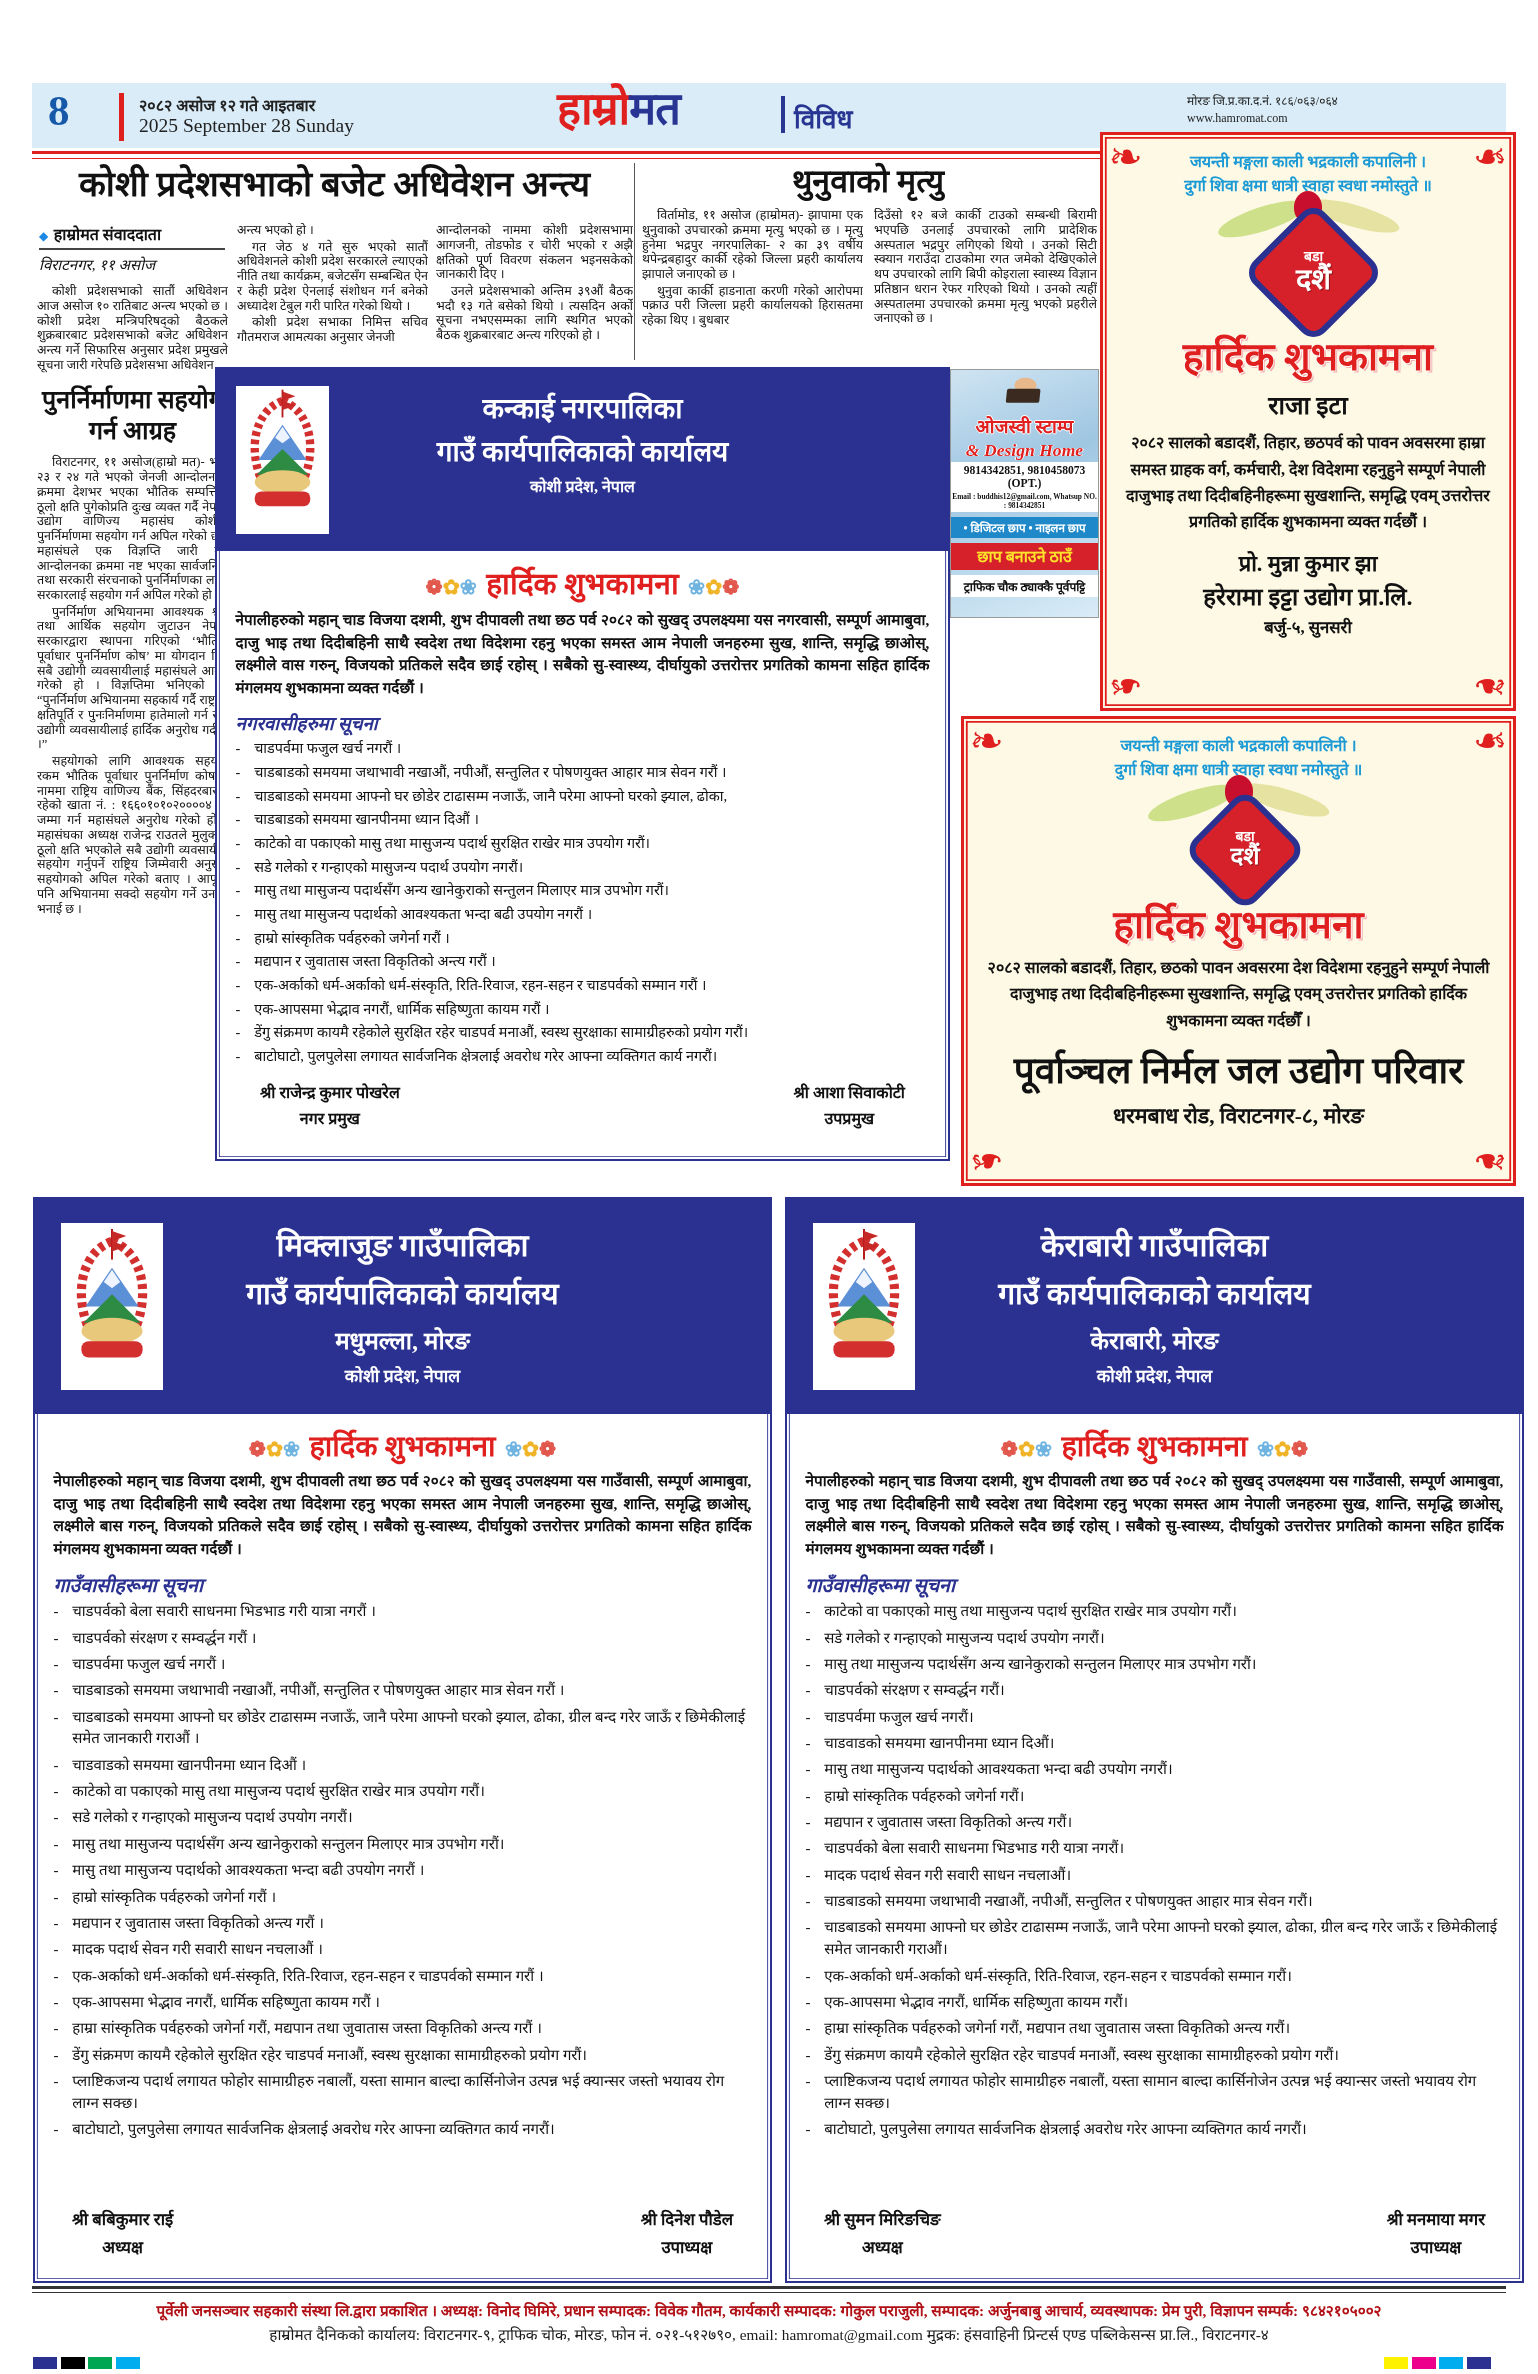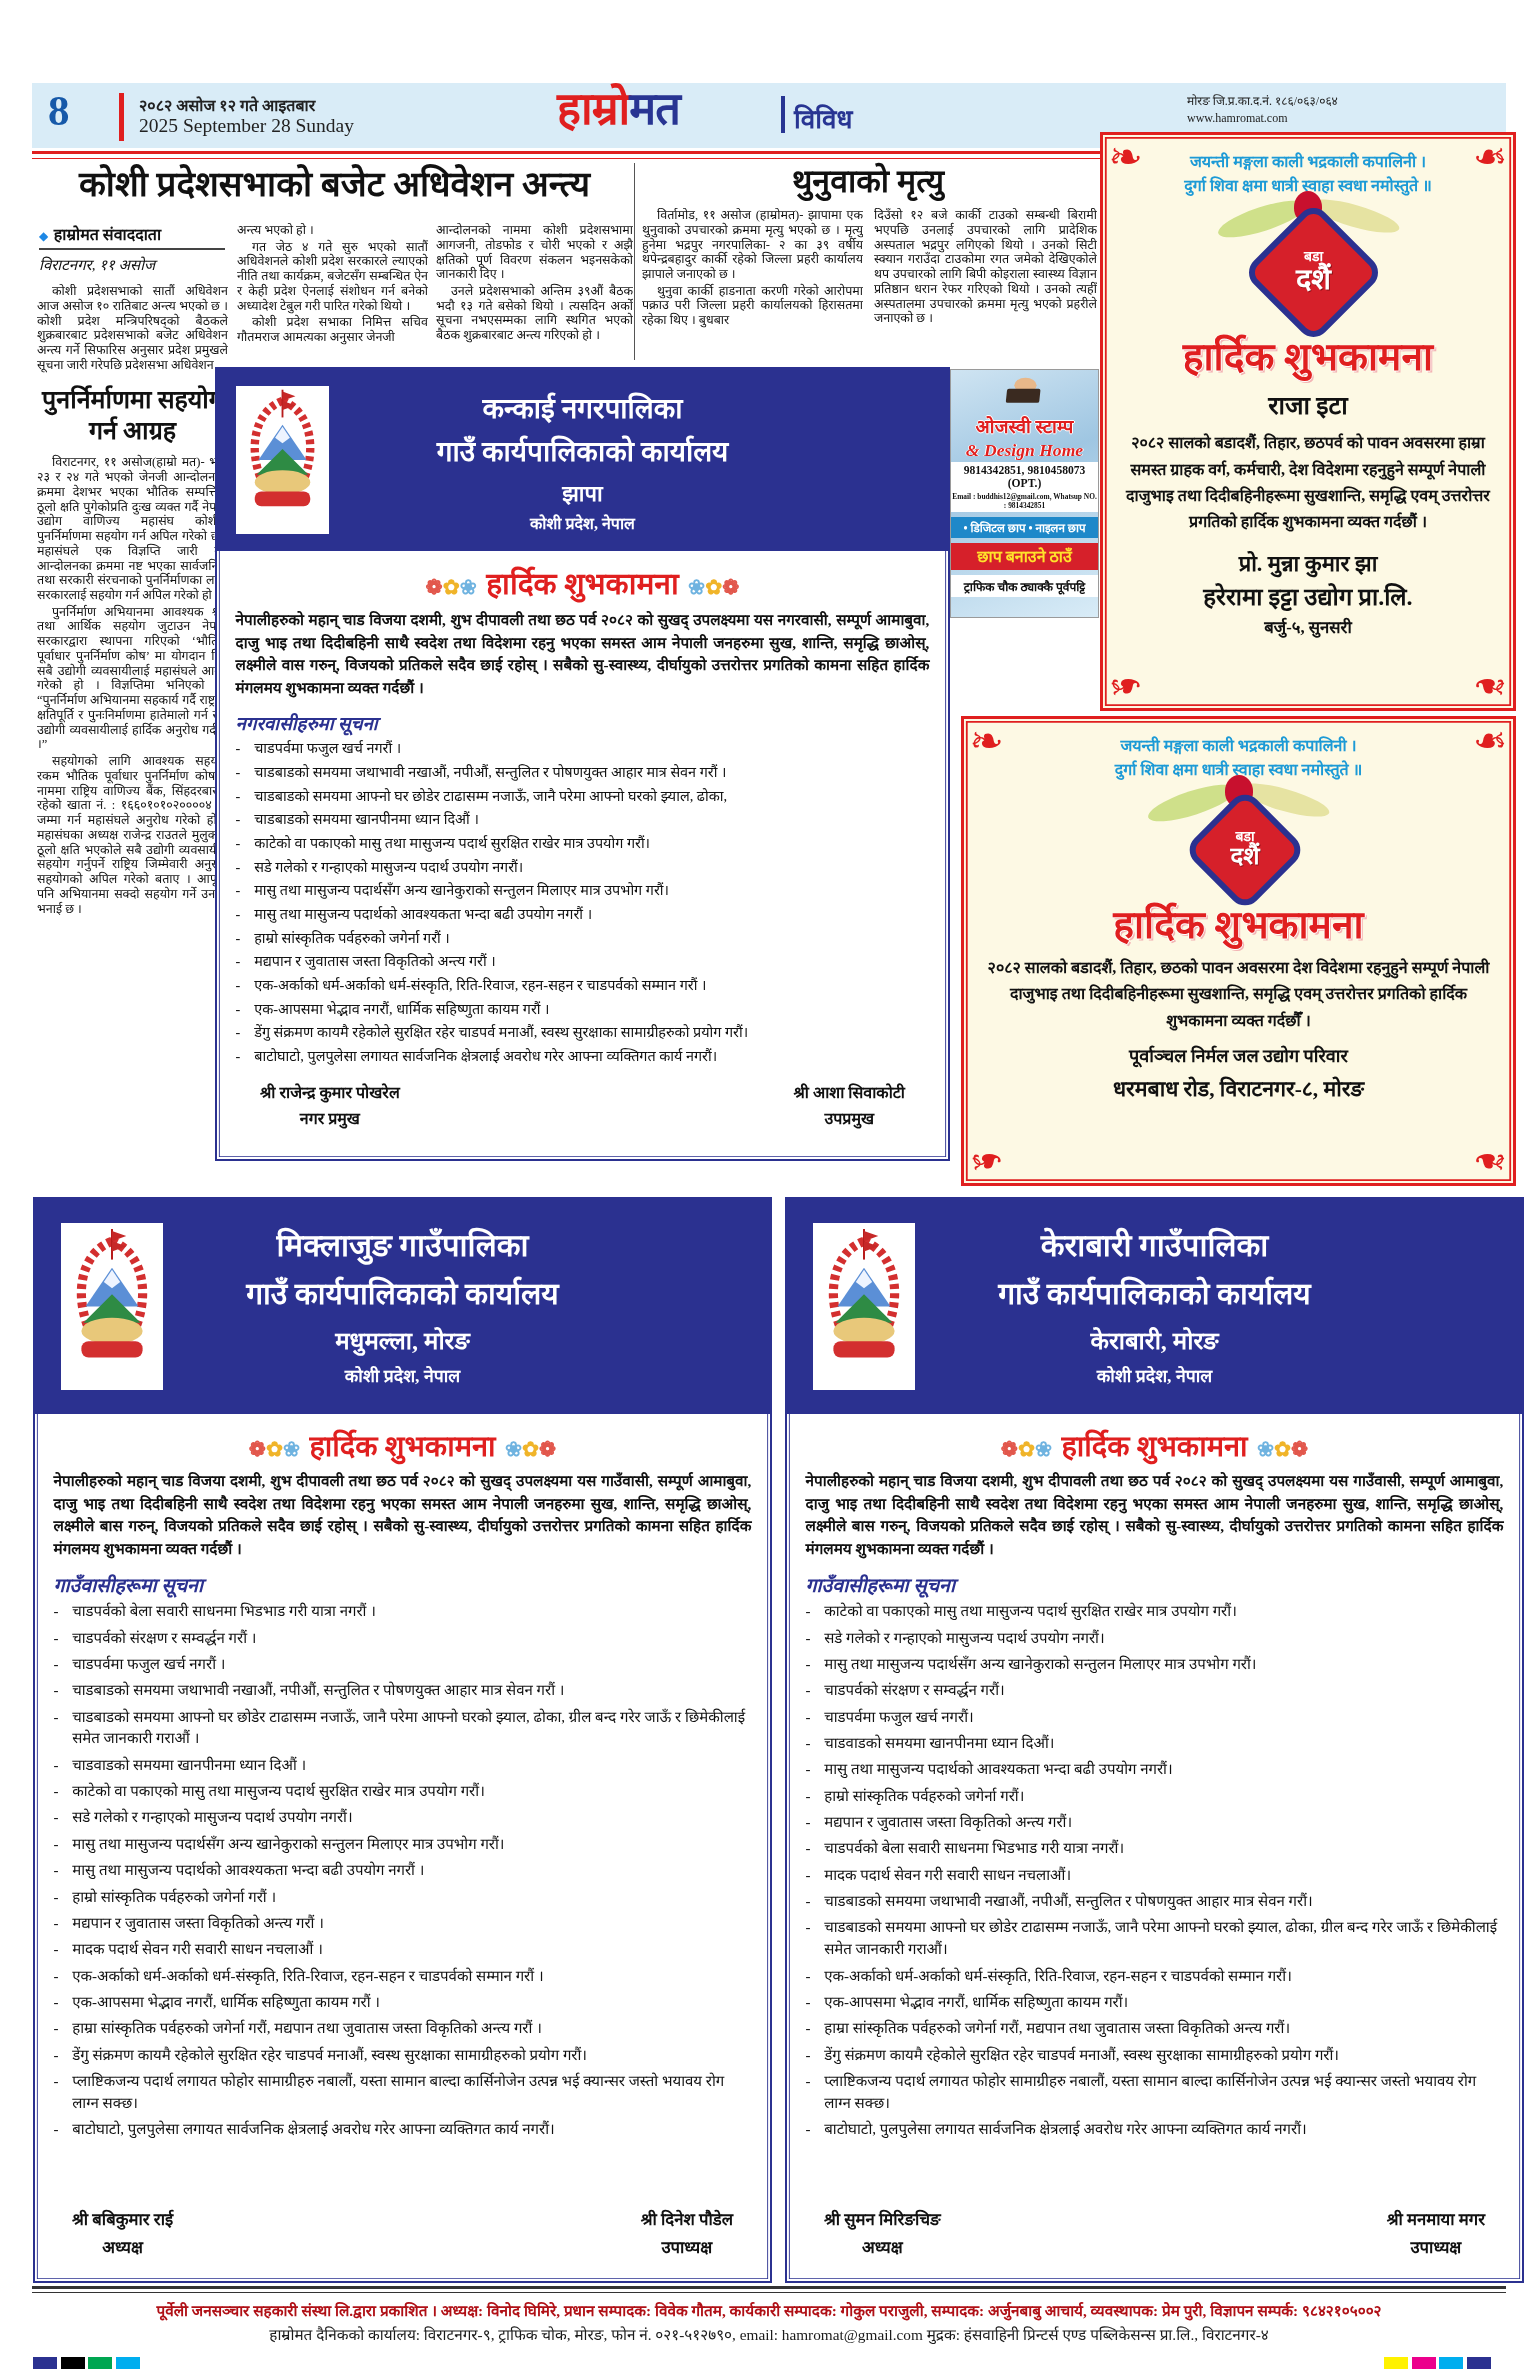--- a/index.html
+++ b/index.html
@@ -104,21 +104,21 @@
          display:flex;flex-direction:column;align-items:center;justify-content:center;color:#fff;}
   .badge-small{font-size:14px;font-weight:bold;line-height:1;}
   .badge-big{font-size:29px;font-weight:bold;line-height:1.05;text-shadow:0.9px 0.9px 0 #8a1016;}
   .red-title{color:#e01f1f;font-weight:bold;font-size:39px;line-height:1.05;
              text-shadow:-0.9px 0 #fff,0.9px 0 #fff,0 0.9px #fff,1.9px 1.9px 0 #f3b4b4;}
   .raja-org{font-size:25px;font-weight:bold;margin-top:9.3px;}
   .red-body{font-weight:bold;font-size:16px;line-height:1.65;padding:0 20.4px;margin-top:9.3px;text-align:center;}
   .raja-sig1{font-size:22px;font-weight:bold;margin-top:11px;text-align:center;}
   .raja-sig2{font-size:24px;font-weight:bold;margin-top:1.9px;}
   .raja-sig3{font-size:16.7px;font-weight:bold;margin-top:3.7px;}
-  .nirmal-org{font-size:18px;font-weight:bold;margin-top:9.3px;}
+  .nirmal-org{font-size:37px;font-weight:bold;margin-top:9.3px;}
   .nirmal-addr{font-size:21.3px;font-weight:bold;margin-top:5.6px;}
   
   .stamp-ad{left:950px;top:369px;width:147px;height:247px;border:0.9px solid #9a9a9a;
             background:linear-gradient(160deg,#cfe4f2 0%,#9fc6e2 40%,#d9ecf7 100%);text-align:center;overflow:hidden;}
   .stamp-img{margin-top:3.7px;}
   .stamp-t1{color:#e01f1f;font-weight:bold;font-size:18.6px;line-height:1.1;
             text-shadow:-0.9px 0 #fff,0.9px 0 #fff,0 0.9px #fff,0 -0.9px #fff;}
   .stamp-t2{color:#e01f1f;font-weight:bold;font-style:italic;font-size:17.6px;line-height:1.1;margin-top:3.7px;
             text-shadow:-0.9px 0 #fff,0.9px 0 #fff;}
   .stamp-phone{background:#fff;font-size:11.6px;font-weight:bold;margin-top:2px;padding:1.9px 0.9px;}
@@ -196,21 +196,20 @@
         <polygon points="50,16 64,21 50,26" fill="#c62828"></polygon>
         <polygon points="24,80 50,42 76,80" fill="#5b8fd6"></polygon>
         <polygon points="42,56 50,44 58,56 50,62" fill="#eef4ff"></polygon>
         <polygon points="22,96 50,68 78,96" fill="#2e8b44"></polygon>
         <ellipse cx="50" cy="104" rx="30" ry="13" fill="#e8c87a"></ellipse>
         <rect x="20" y="114" width="60" height="16" rx="7" fill="#d32f2f"></rect>
       </svg>
     </div>
     <div class="bh-name">कन्काई नगरपालिका</div>
     <div class="bh-office">गाउँ कार्यपालिकाको कार्यालय</div>
-    <div class="bh-place">झापा</div>
     <div class="bh-prov">कोशी प्रदेश, नेपाल</div>
   </div>
   <div class="greet-row">
     <span class="flowers"><span class="fa">❁</span><span class="fb">✿</span><span class="fc">❀</span></span><span>हार्दिक शुभकामना</span><span class="flowers"><span class="fc">❀</span><span class="fb">✿</span><span class="fa">❁</span></span>
   </div>
   <div class="intro">नेपालीहरुको महान् चाड विजया दशमी, शुभ दीपावली तथा छठ पर्व २०८२ को सुखद् उपलक्ष्यमा यस नगरवासी, सम्पूर्ण आमाबुवा, दाजु भाइ तथा दिदीबहिनी साथै स्वदेश तथा विदेशमा रहनु भएका समस्त आम नेपाली जनहरुमा सुख, शान्ति, समृद्धि छाओस्, लक्ष्मीले वास गरुन्, विजयको प्रतिकले सदैव छाई रहोस् । सबैको सु-स्वास्थ्य, दीर्घायुको उत्तरोत्तर प्रगतिको कामना सहित हार्दिक मंगलमय शुभकामना व्यक्त गर्दछौं ।</div>
   <div class="notice-head">नगरवासीहरुमा सूचना</div>
   <div class="notice-list">
       <div class="notice-item">
         <span class="dash">-</span>

